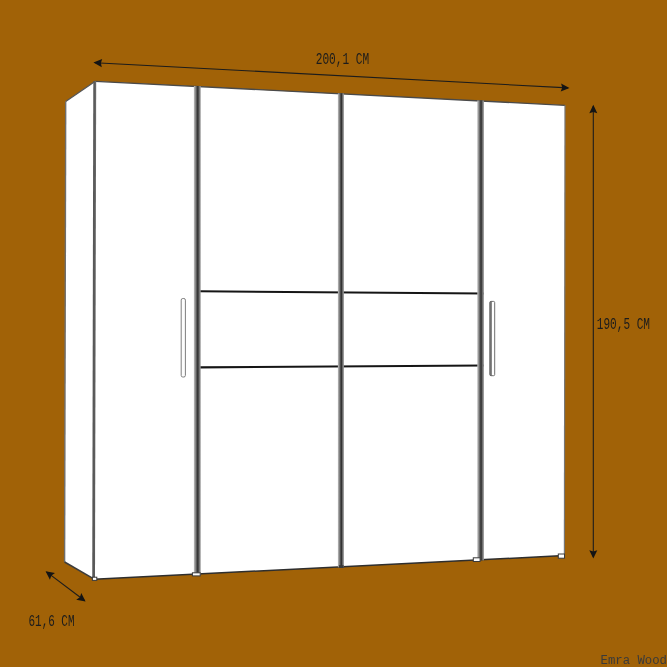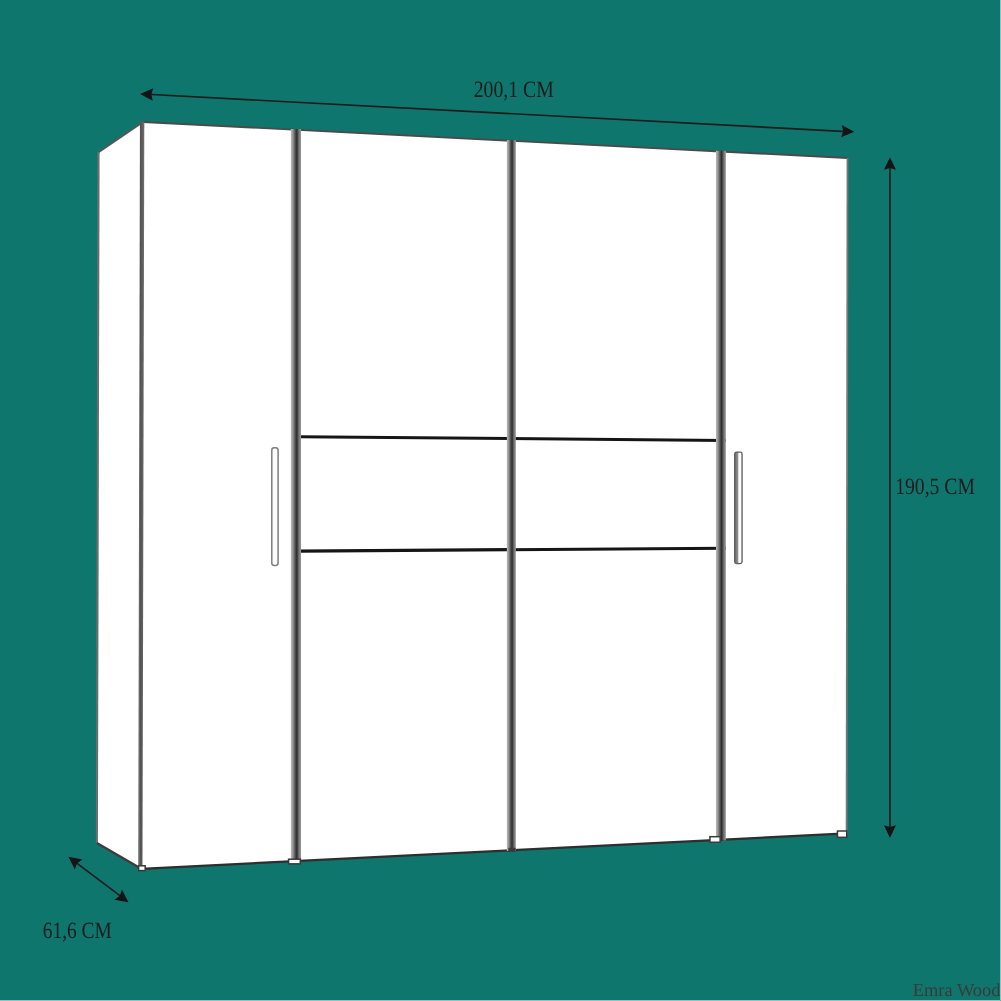--- a/index.html
+++ b/index.html
@@ -1,17 +1,17 @@
 <!DOCTYPE html>
 <html><head>
 <meta charset="utf-8">
 <style>
   html,body{margin:0;padding:0;background:#ffffff;}
-  .page{width:667px;height:667px;position:relative;overflow:hidden;background:#0f766e;
-        font-family:Liberation Serif, serif;text-align:right;}
+  .page{width:667px;height:667px;position:relative;overflow:hidden;background:#a16207;
+        font-family:Liberation Mono, monospace;text-align:right;}
 </style>
 </head>
 <body>
 <div class="page">
 <svg width="667" height="667" viewBox="0 0 667 667">
   <defs>
     <linearGradient id="divg" x1="0" y1="0" x2="1" y2="0">
       <stop offset="0" stop-color="#bdbdbd"></stop>
       <stop offset="0.18" stop-color="#989898"></stop>
       <stop offset="0.42" stop-color="#525252"></stop>

